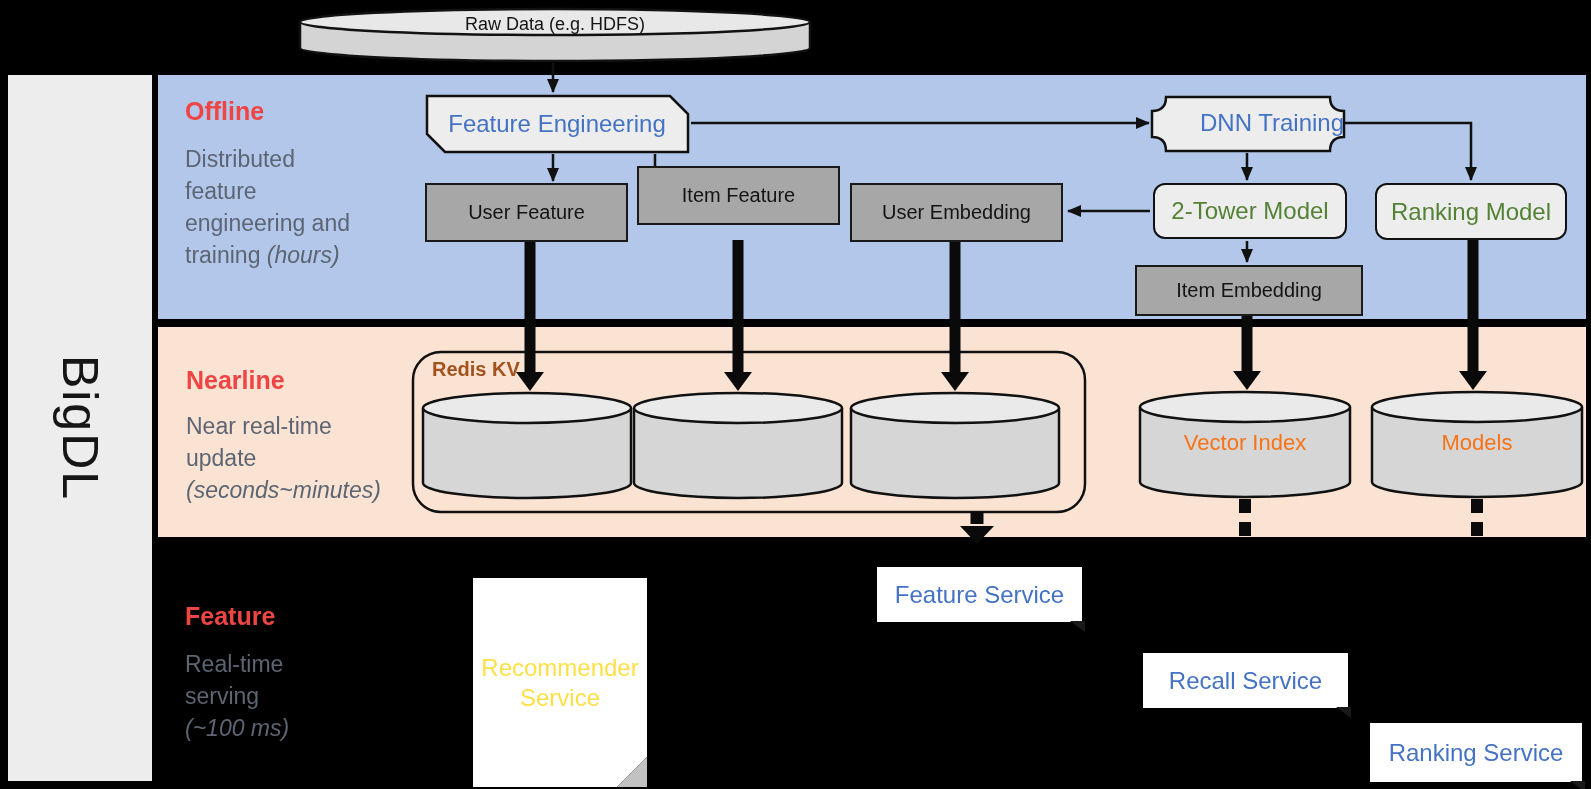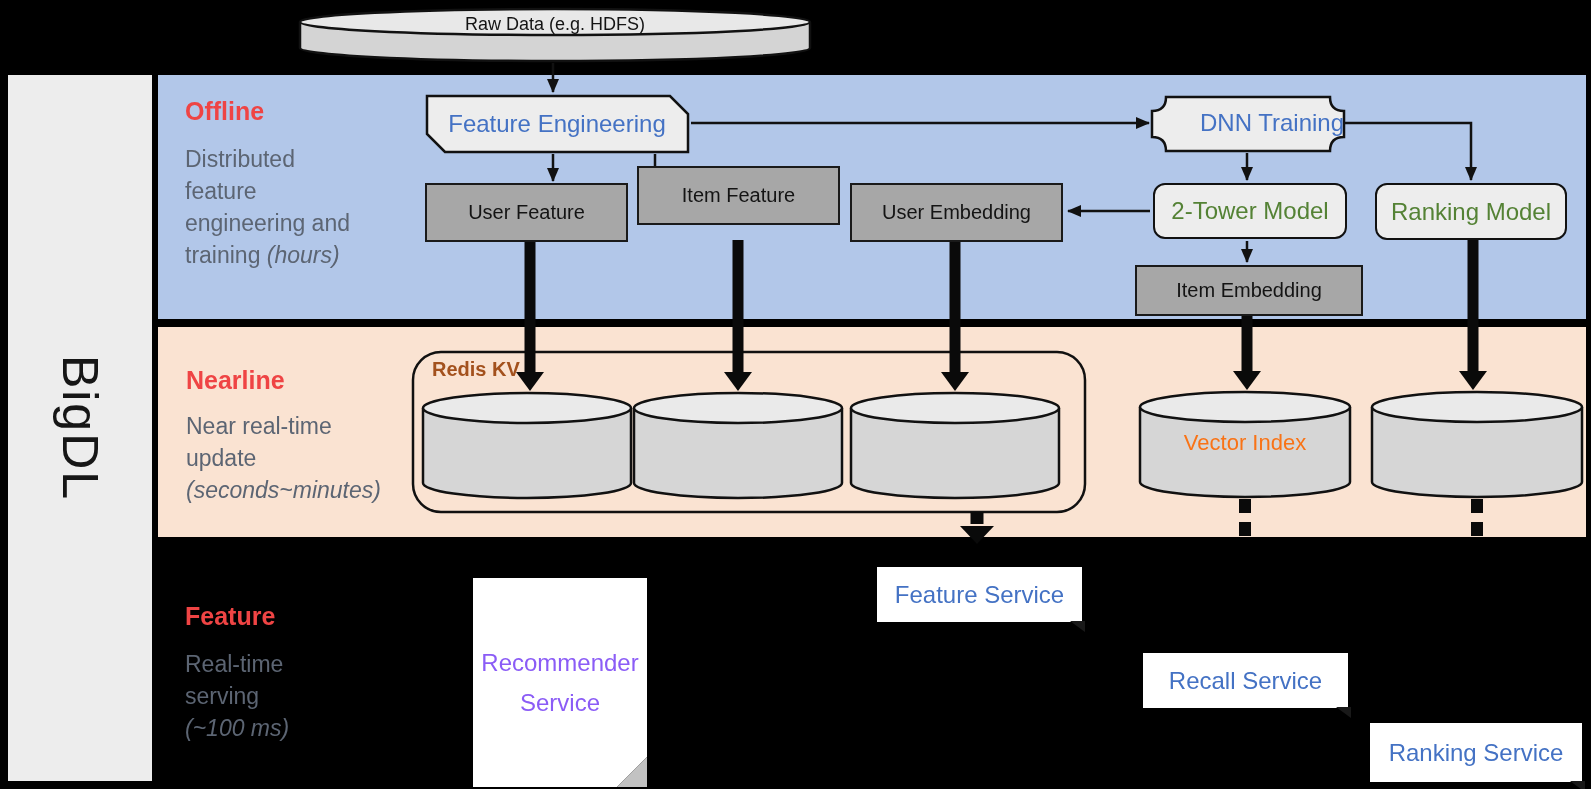--- a/index.html
+++ b/index.html
@@ -32,21 +32,21 @@
         display:flex;align-items:center;justify-content:center;text-align:center;z-index:3;}
   .note::after{content:"";position:absolute;right:-3px;bottom:-10px;width:0;height:0;
         border-top:11px solid #191919;border-left:15px solid transparent;}
   
   .doc-wrap{position:absolute;left:473px;top:578px;width:174px;height:209px;z-index:3;}
   .doc-bg{position:absolute;inset:0;background:#fff;
         clip-path:polygon(0 0,100% 0,100% calc(100% - 30px),calc(100% - 30px) 100%,0 100%);}
   .doc-fold{position:absolute;right:0;bottom:0;width:30px;height:30px;background:#c2c2c2;
         clip-path:polygon(100% 0,100% 100%,0 100%);}
   .doc-label{position:absolute;inset:0;display:flex;align-items:center;justify-content:center;
-        text-align:center;color:#8b5cf6;font-size:24px;line-height:40px;padding:0 10px;}
+        text-align:center;color:#fde047;font-size:24px;line-height:30px;padding:0 10px;}
   svg.overlay{position:absolute;left:0;top:0;z-index:2;}
 </style>
 </head>
 <body>
 
 <div class="canvas">
 
   <div class="band band-offline"></div>
   <div class="band band-nearline"></div>
 
@@ -148,20 +148,21 @@
       <line x1="977" y1="512" x2="977" y2="524" stroke="#0a0a0a" stroke-width="13"></line>
       <polygon points="960,526 994,526 977,544" fill="#0a0a0a"></polygon>
     </g>
   </svg>
 
   <div class="shape-label" style="left:300px;top:10px;width:510px;height:28px;color:#141414;font-size:18px;text-align:right;">Raw Data (e.g. HDFS)</div>
   <div class="shape-label" style="left:432px;top:100px;width:250px;height:48px;">Feature Engineering</div>
   <div class="shape-label" style="left:1152px;top:97px;width:192px;height:52px;padding-left:24px;">DNN Training</div>
   <div class="rediskv-label" style="left:432px;top:358px;">Redis KV</div>
   <div class="cyl-label" style="left:1140px;top:428px;width:210px;height:30px;">Vector Index</div>
+  <div class="cyl-label" style="left:1372px;top:428px;width:210px;height:30px;">Models</div>
 
   <div class="node dark" style="left:425px;top:183px;width:203px;height:59px;">User Feature</div>
   <div class="node dark" style="left:637px;top:166px;width:203px;height:59px;">Item Feature</div>
   <div class="node dark" style="left:850px;top:183px;width:213px;height:59px;">User Embedding</div>
   <div class="node roundbox" style="left:1153px;top:183px;width:194px;height:56px;">2-Tower Model</div>
   <div class="node roundbox" style="left:1375px;top:183px;width:192px;height:57px;">Ranking Model</div>
   <div class="node dark" style="left:1135px;top:265px;width:228px;height:51px;">Item Embedding</div>
 
   <div class="doc-wrap">
     <div class="doc-bg"></div>

